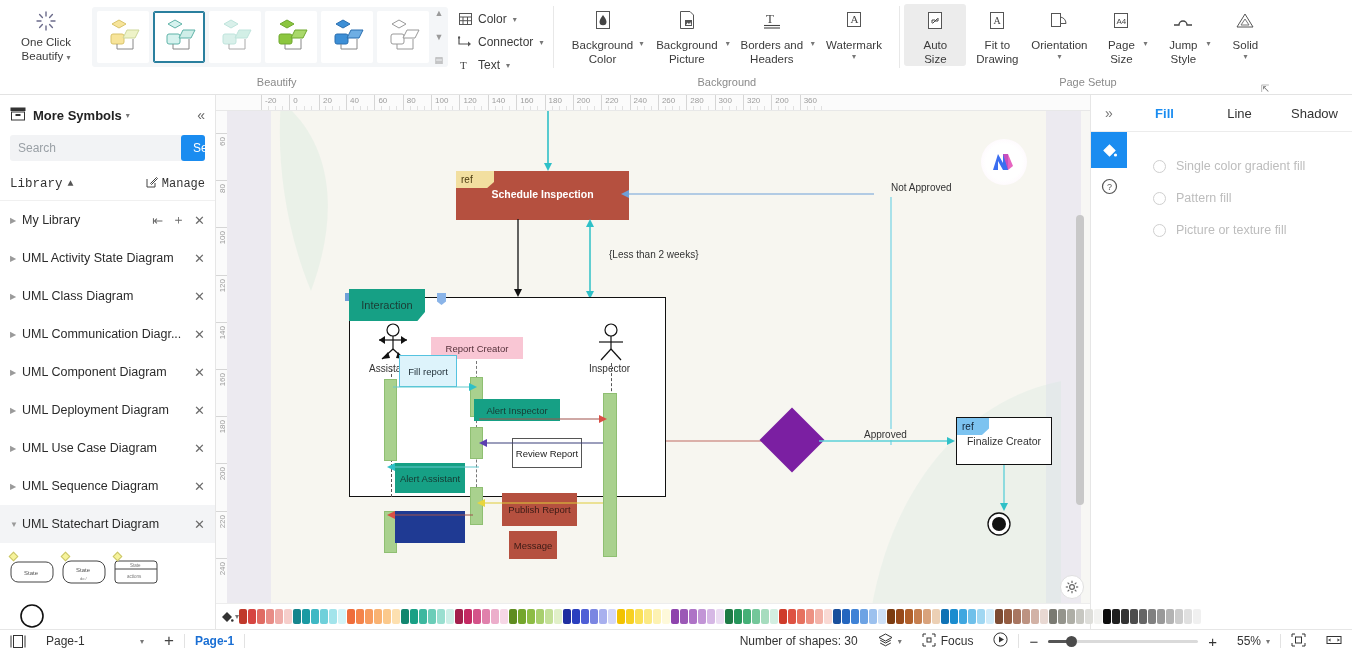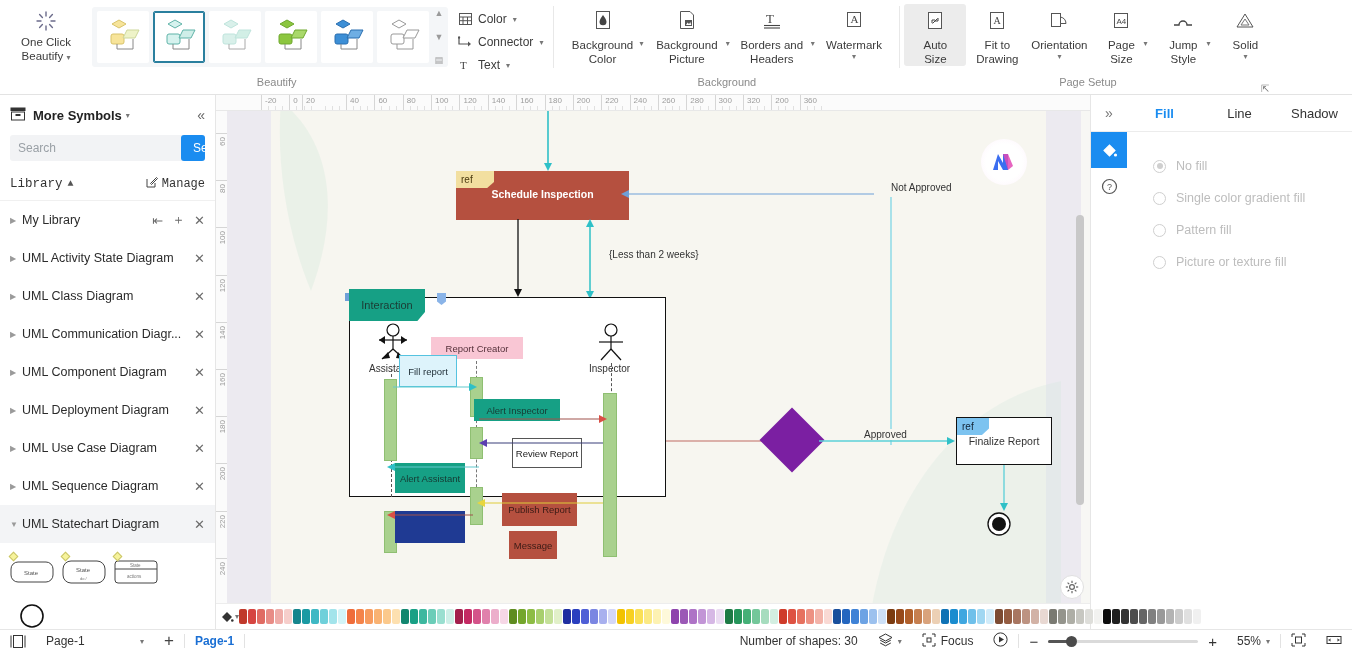--- a/index.html
+++ b/index.html
@@ -605,21 +605,21 @@
         </div>
         <div class="rtickh" style="left: 52.09px; height: 5px; top: 11px; border-color: rgb(224, 224, 224);"></div>
         <div class="rtickh" style="left: 59.18px; height: 5px; top: 11px; border-color: rgb(224, 224, 224);"></div>
         <div class="rtickh" style="left: 66.27px; height: 5px; top: 11px; border-color: rgb(224, 224, 224);"></div>
         <div class="rtickh" style="left: 73.35px;">
           <span>0</span>
         </div>
         <div class="rtickh" style="left: 80.44px; height: 5px; top: 11px; border-color: rgb(224, 224, 224);"></div>
         <div class="rtickh" style="left: 87.53px; height: 5px; top: 11px; border-color: rgb(224, 224, 224);"></div>
         <div class="rtickh" style="left: 94.62px; height: 5px; top: 11px; border-color: rgb(224, 224, 224);"></div>
-        <div class="rtickh" style="left: 86px;">
+        <div class="rtickh" style="left: 103px;">
           <span>20</span>
         </div>
         <div class="rtickh" style="left: 108.79px; height: 5px; top: 11px; border-color: rgb(224, 224, 224);"></div>
         <div class="rtickh" style="left: 115.88px; height: 5px; top: 11px; border-color: rgb(224, 224, 224);"></div>
         <div class="rtickh" style="left: 122.97px; height: 5px; top: 11px; border-color: rgb(224, 224, 224);"></div>
         <div class="rtickh" style="left: 130.05px;">
           <span>40</span>
         </div>
         <div class="rtickh" style="left: 137.14px; height: 5px; top: 11px; border-color: rgb(224, 224, 224);"></div>
         <div class="rtickh" style="left: 144.23px; height: 5px; top: 11px; border-color: rgb(224, 224, 224);"></div>
@@ -895,21 +895,21 @@
         <div style="position:absolute;left:498px;top:306px;width:46px;height:46px;background:#7b1fa2;transform:rotate(45deg);"></div>
 
         <svg style="position:absolute;left:548px;top:324px;" width="136" height="12">
           <line x1="0" y1="6" x2="128" y2="6" stroke="#5bd0d8" stroke-width="1.3"></line>
           <path d="M128 2 L128 10 L136 6 Z" fill="#2fc0c7"></path>
         </svg>
         <div class="lbl-txt" style="left:590px;top:318px;background:#f7f6f0;padding:0 3px;">Approved</div>
 
         <div class="ref-frag" style="left:685px;top:306px;width:96px;height:48px;background:#ffffff;border:1.4px solid #111;">
           <div class="ref-tab" style="background:#7cc3f0;color:#123;width:32px;clip-path:polygon(0 0,100% 0,100% 62%,78% 100%,0 100%);">ref</div>
-          <div class="sd-title" style="top:17px;font-size:10.5px;color:#333;font-weight:normal;">Finalize Report</div>
+          <div class="sd-title" style="top:17px;font-size:10.5px;color:#333;font-weight:normal;">Finalize Creator</div>
         </div>
 
         <svg style="position:absolute;left:726px;top:354px;" width="14" height="48">
           <line x1="7" y1="0" x2="7" y2="38" stroke="#5bd0d8" stroke-width="1.3"></line>
           <path d="M3 38 L11 38 L7 46 Z" fill="#2fc0c7"></path>
         </svg>
         <svg style="position:absolute;left:715px;top:400px;" width="26" height="26">
           <circle cx="13" cy="13" r="11" fill="#fff" stroke="#111" stroke-width="1.3"></circle>
           <circle cx="13" cy="13" r="7" fill="#111"></circle>
         </svg>
@@ -956,24 +956,20 @@
           </svg>
         </div>
         <div class="railbtn">
           <svg width="17" height="17" viewBox="0 0 17 17">
               <circle cx="8.5" cy="8.5" r="7" fill="none" stroke="#555" stroke-width="1.2"></circle>
               <text x="6" y="12" font-size="9" font-family="Liberation Sans, sans-serif" fill="#555">?</text>
             </svg>
         </div>
       </div>
       <div class="rp-content" id="fill-options">
-          <div class="radiorow on">
-            <span class="rd"></span>
-            <span>No fill</span>
-          </div>
           <div class="radiorow">
             <span class="rd"></span>
             <span>Single color gradient fill</span>
           </div>
           <div class="radiorow">
             <span class="rd"></span>
             <span>Pattern fill</span>
           </div>
           <div class="radiorow">
             <span class="rd"></span>

